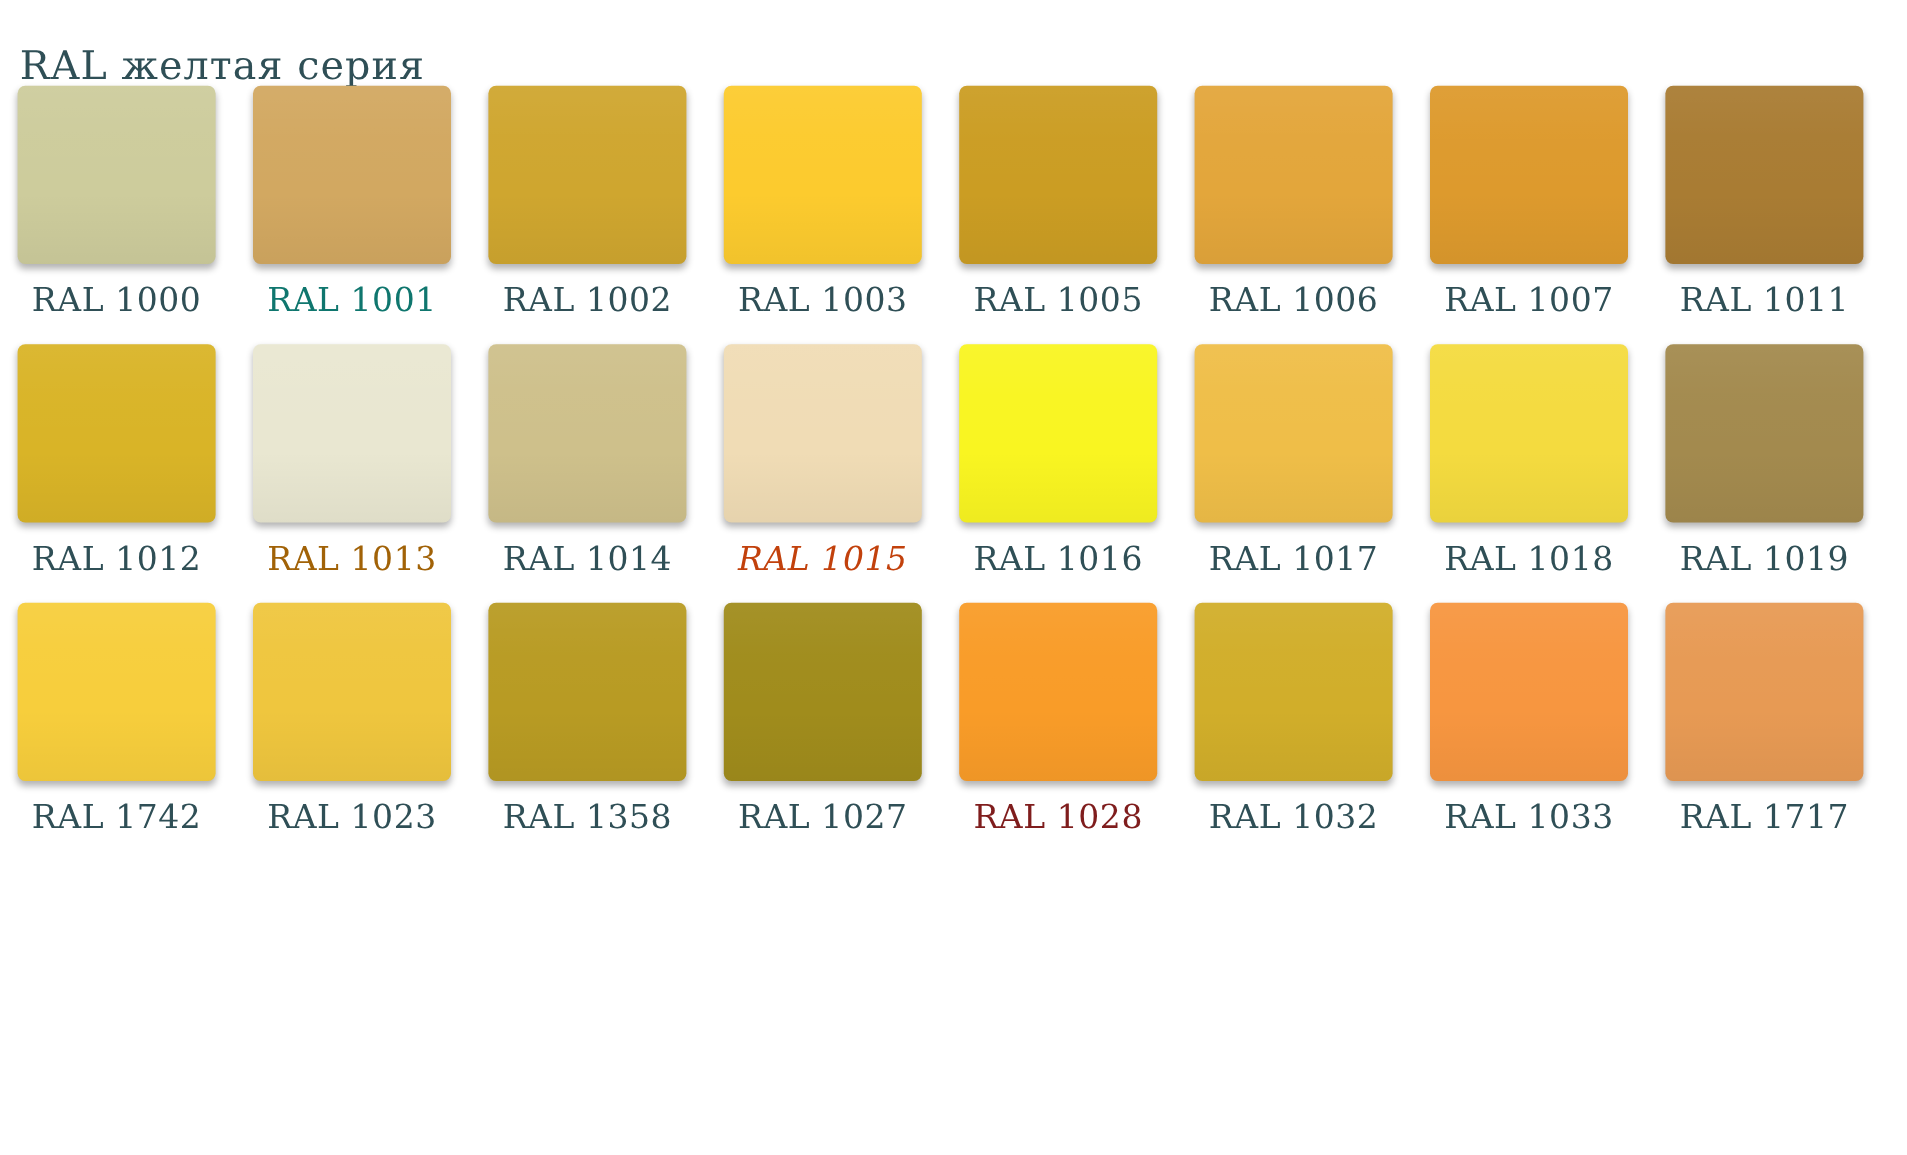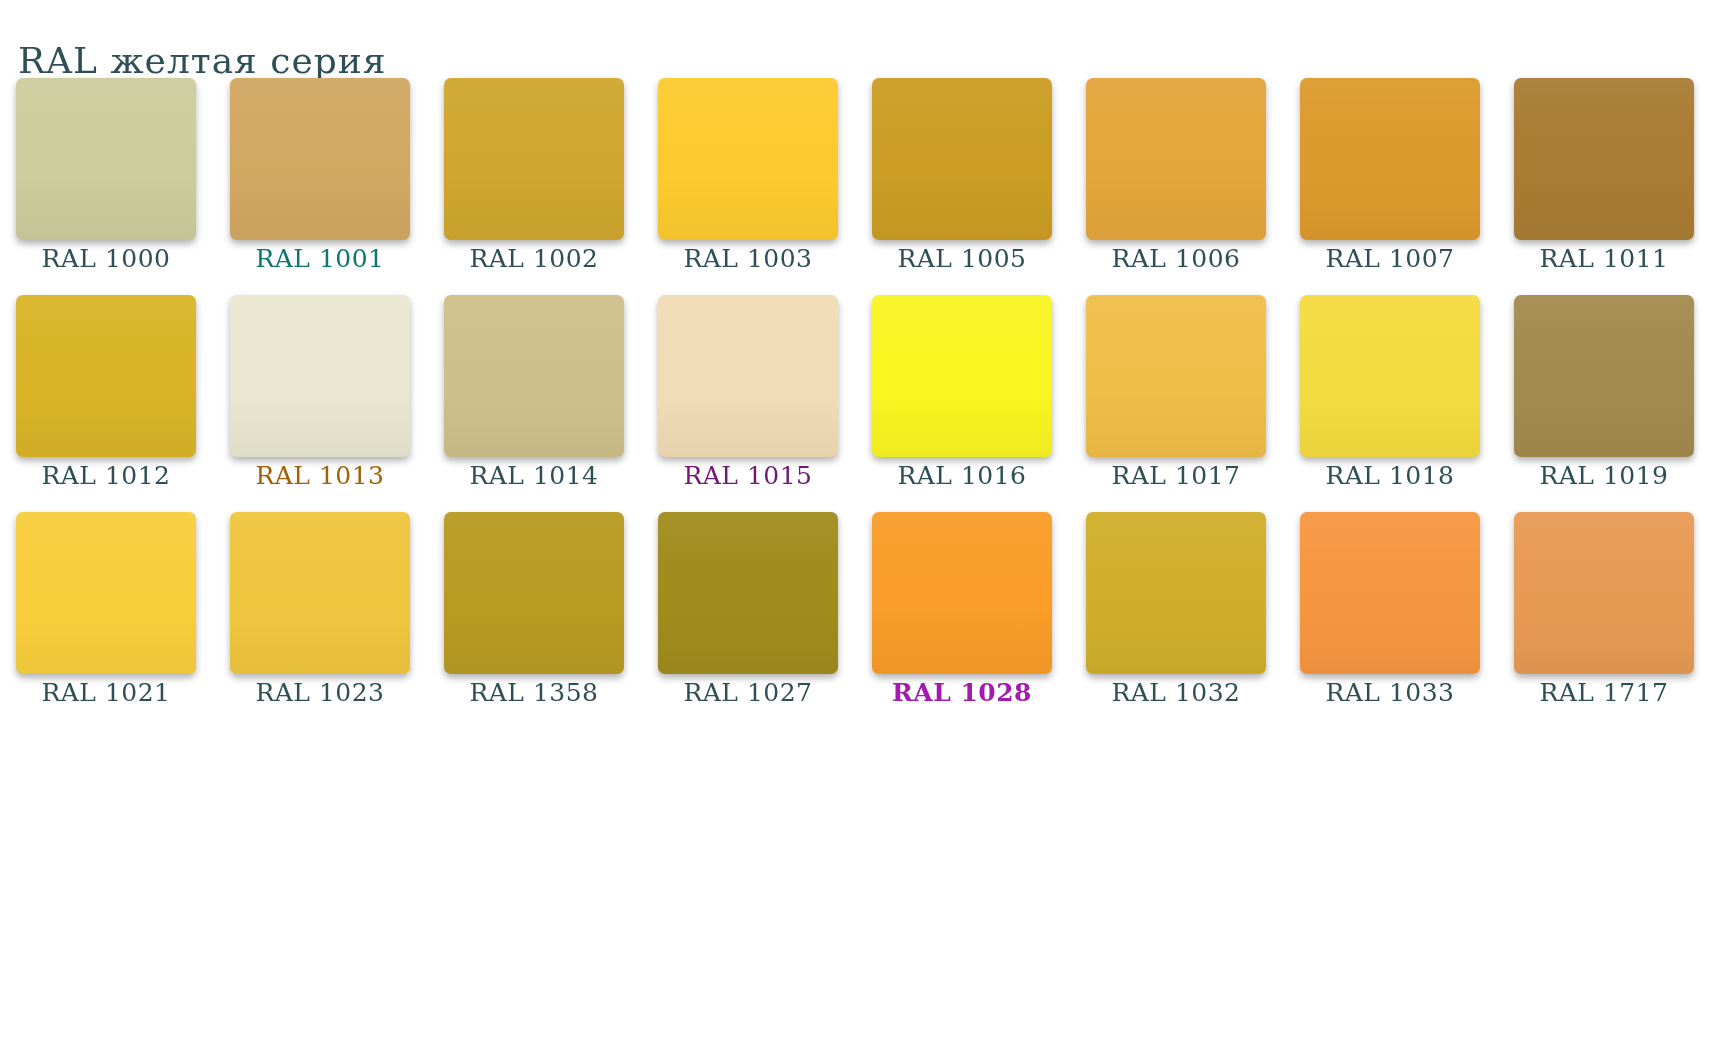--- a/index.html
+++ b/index.html
@@ -62,24 +62,24 @@
         rgba(255,255,255,0.055) 0%,
         rgba(255,255,255,0.015) 28%,
         rgba(0,0,0,0.0) 60%,
         rgba(0,0,0,0.045) 100%);
     pointer-events: none;
   }
   .swatch-label {
     display: block;
     text-align: center;
     font-family: "DejaVu Serif", serif;
-    font-size: 25px;
+    font-size: 30px;
     letter-spacing: 0.5px;
     color: #2f4f56;
-    margin-top: 4px;
+    margin-top: 16px;
     white-space: nowrap;
   }
 </style>
 </head>
 <body>
 
 <div id="page" style="background: rgb(255, 255, 255);">
 
   <h1 id="page-title" style="color: rgb(47, 79, 86);">RAL желтая серия</h1>
 
@@ -123,57 +123,57 @@
       <div class="swatch-cell">
         <div class="swatch-chip" style="background-color: rgb(233, 231, 209);"></div>
         <span class="swatch-label" style="color: #a16207;">RAL 1013</span>
       </div>
       <div class="swatch-cell">
         <div class="swatch-chip" style="background-color: rgb(206, 192, 139);"></div>
         <span class="swatch-label" style="color: rgb(47, 79, 86);">RAL 1014</span>
       </div>
       <div class="swatch-cell">
         <div class="swatch-chip" style="background-color: rgb(240, 220, 181);"></div>
-        <span class="swatch-label" style="color: #701a75;">RAL 1015</span>
+        <span class="swatch-label" style="color: #c2410c; font-style: italic;">RAL 1015</span>
       </div>
       <div class="swatch-cell">
         <div class="swatch-chip" style="background-color: rgb(249, 245, 33);"></div>
         <span class="swatch-label" style="color: rgb(47, 79, 86);">RAL 1016</span>
       </div>
       <div class="swatch-cell">
         <div class="swatch-chip" style="background-color: rgb(239, 190, 72);"></div>
         <span class="swatch-label" style="color: rgb(47, 79, 86);">RAL 1017</span>
       </div>
       <div class="swatch-cell">
         <div class="swatch-chip" style="background-color: rgb(244, 219, 63);"></div>
         <span class="swatch-label" style="color: rgb(47, 79, 86);">RAL 1018</span>
       </div>
       <div class="swatch-cell">
         <div class="swatch-chip" style="background-color: rgb(163, 138, 78);"></div>
         <span class="swatch-label" style="color: rgb(47, 79, 86);">RAL 1019</span>
       </div>
       <div class="swatch-cell">
         <div class="swatch-chip" style="background-color: rgb(247, 206, 60);"></div>
-        <span class="swatch-label" style="color: rgb(47, 79, 86);">RAL 1021</span>
+        <span class="swatch-label" style="color: rgb(47, 79, 86);">RAL 1742</span>
       </div>
       <div class="swatch-cell">
         <div class="swatch-chip" style="background-color: rgb(239, 198, 62);"></div>
         <span class="swatch-label" style="color: rgb(47, 79, 86);">RAL 1023</span>
       </div>
       <div class="swatch-cell">
         <div class="swatch-chip" style="background-color: rgb(184, 155, 35);"></div>
         <span class="swatch-label" style="color: rgb(47, 79, 86);">RAL 1358</span>
       </div>
       <div class="swatch-cell">
         <div class="swatch-chip" style="background-color: rgb(160, 140, 28);"></div>
         <span class="swatch-label" style="color: rgb(47, 79, 86);">RAL 1027</span>
       </div>
       <div class="swatch-cell">
         <div class="swatch-chip" style="background-color: rgb(249, 156, 40);"></div>
-        <span class="swatch-label" style="color: #a21caf; font-weight: bold;">RAL 1028</span>
+        <span class="swatch-label" style="color: #7f1d1d;">RAL 1028</span>
       </div>
       <div class="swatch-cell">
         <div class="swatch-chip" style="background-color: rgb(209, 174, 42);"></div>
         <span class="swatch-label" style="color: rgb(47, 79, 86);">RAL 1032</span>
       </div>
       <div class="swatch-cell">
         <div class="swatch-chip" style="background-color: rgb(247, 150, 64);"></div>
         <span class="swatch-label" style="color: rgb(47, 79, 86);">RAL 1033</span>
       </div>
       <div class="swatch-cell">

